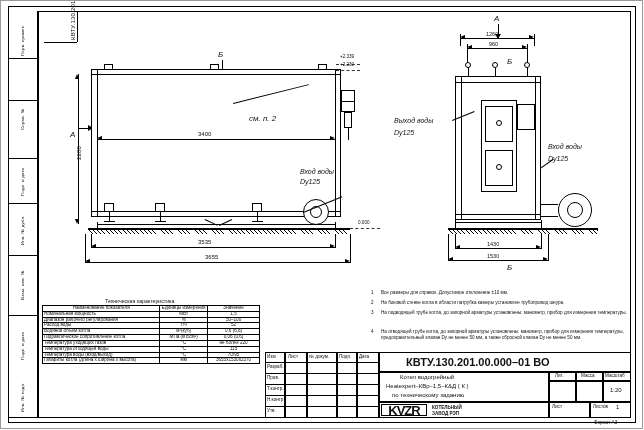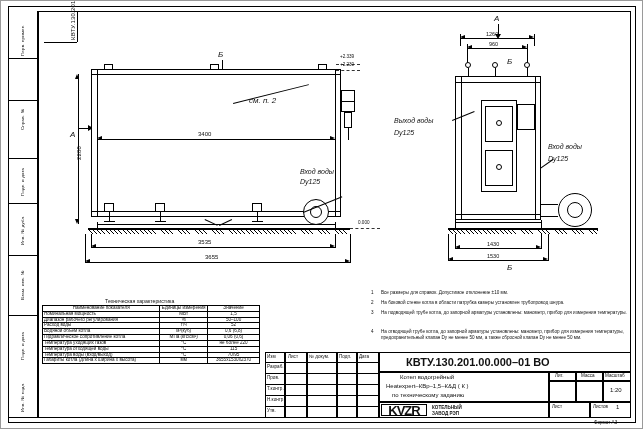--- a/index.html
+++ b/index.html
@@ -158,21 +158,21 @@
   <div class="hatch" style="left:88px;top:229px;width:262px;height:5px;"></div>
 
   <div class="ln h" style="left:97px;top:224px;width:238px;"></div>
   <div class="ln v" style="left:97px;top:222px;height:6px;"></div>
   <div class="ln v" style="left:335px;top:222px;height:6px;"></div>
 
   <div class="ln" style="left:205px;top:219px;width:14px;height:1px;transform:rotate(25deg);transform-origin:0 0;"></div>
   <div class="ln" style="left:219px;top:225px;width:14px;height:1px;transform:rotate(-25deg);transform-origin:0 0;"></div>
 
   <div class="ln" style="left:233px;top:103px;width:78px;height:1px;transform:rotate(-14deg);transform-origin:0 0;"></div>
-  <div class="txt t8 txt-it" style="left:249px;top:96px;text-align:center;">см. п. 2</div>
+  <div class="txt t8 txt-it" style="left:249px;top:114px;text-align:center;">см. п. 2</div>
 
   <div class="ln h" style="left:97px;top:139px;width:238px;"></div>
   <div class="arrowhead" style="left:97px;top:136px;border-top:2.5px solid transparent;border-bottom:2.5px solid transparent;border-right:5px solid #000;"></div>
   <div class="arrowhead" style="left:330px;top:136px;border-top:2.5px solid transparent;border-bottom:2.5px solid transparent;border-left:5px solid #000;"></div>
   <div class="txt t6" style="left:198px;top:131px;">3400</div>
 
   <div class="ln v" style="left:78px;top:74px;height:150px;"></div>
   <div class="arrowhead" style="left:75px;top:74px;border-left:2.5px solid transparent;border-right:2.5px solid transparent;border-bottom:5px solid #000;"></div>
   <div class="arrowhead" style="left:75px;top:219px;border-left:2.5px solid transparent;border-right:2.5px solid transparent;border-top:5px solid #000;"></div>
   <div class="vtext t6" style="left:76px;top:160px;font-size:6px;">2200</div>

